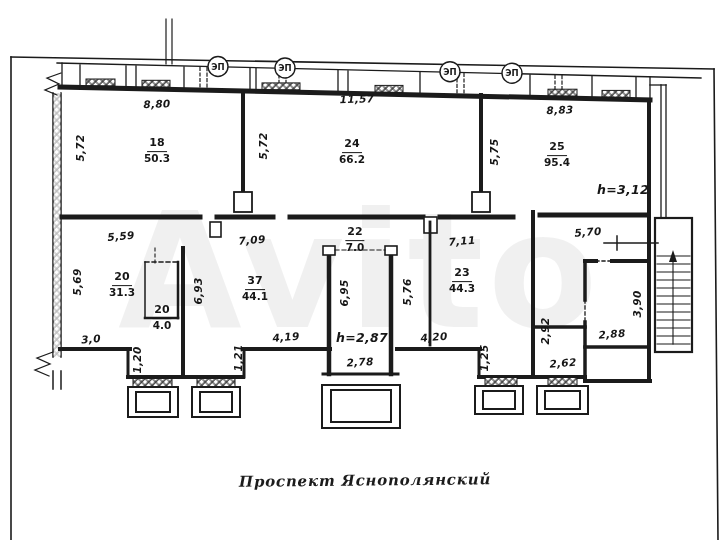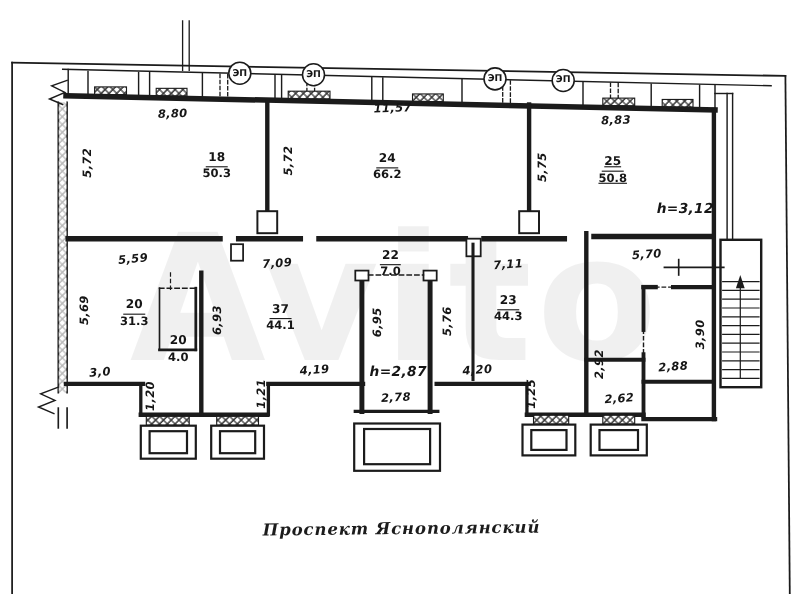--- a/index.html
+++ b/index.html
@@ -228,31 +228,31 @@
       <span class="lbl dim" style="left: 137px; top: 360px; transform: translate(-50%, -50%) rotate(-90deg);">1,20</span>
       <span class="lbl dim" style="left: 238px; top: 358px; transform: translate(-50%, -50%) rotate(-90deg);">1,21</span>
       <span class="lbl dim" style="left: 484px; top: 358px; transform: translate(-50%, -50%) rotate(-90deg);">1,25</span>
       <span class="lbl dim" style="left: 563px; top: 363px; transform: translate(-50%, -50%) rotate(-4deg);">2,62</span>
       <span class="lbl height" style="left: 623px; top: 190px; transform: translate(-50%, -50%) rotate(0deg); text-align: right;">h=3,12</span>
       <span class="lbl height" style="left: 362px; top: 338px; transform: translate(-50%, -50%) rotate(0deg);">h=2,87</span>
       <span class="lbl equip" style="left: 218px; top: 67px; transform: translate(-50%, -50%) rotate(0deg);">ЭП</span>
       <span class="lbl equip" style="left: 285px; top: 68px; transform: translate(-50%, -50%) rotate(0deg);">ЭП</span>
       <span class="lbl equip" style="left: 450px; top: 72px; transform: translate(-50%, -50%) rotate(0deg);">ЭП</span>
       <span class="lbl equip" style="left: 512px; top: 73px; transform: translate(-50%, -50%) rotate(0deg);">ЭП</span>
-      <span class="lbl room" style="left: 157px; top: 151px; transform: translate(-50%, -50%) rotate(0deg); margin-left: 40px;">
+      <span class="lbl room" style="left: 157px; top: 151px; transform: translate(-50%, -50%) rotate(0deg);">
         <span class="rnum">18</span>
         <span class="rarea">50.3</span>
       </span>
       <span class="lbl room" style="left: 352px; top: 152px; transform: translate(-50%, -50%) rotate(0deg);">
         <span class="rnum">24</span>
         <span class="rarea">66.2</span>
       </span>
-      <span class="lbl room" style="left: 557px; top: 155px; transform: translate(-50%, -50%) rotate(0deg); text-decoration: underline;">
+      <span class="lbl room" style="left: 557px; top: 155px; transform: translate(-50%, -50%) rotate(0deg);">
         <span class="rnum">25</span>
-        <span class="rarea">50.8</span>
+        <span class="rarea">95.4</span>
       </span>
       <span class="lbl room" style="left: 122px; top: 285px; transform: translate(-50%, -50%) rotate(0deg);">
         <span class="rnum">20</span>
         <span class="rarea">31.3</span>
       </span>
       <span class="lbl room" style="left: 162px; top: 290px; transform: translate(-50%, -50%) rotate(0deg); margin-top: 28px;">
         <span class="rnum">20</span>
         <span class="rarea">4.0</span>
       </span>
       <span class="lbl room" style="left: 255px; top: 289px; transform: translate(-50%, -50%) rotate(0deg);">

